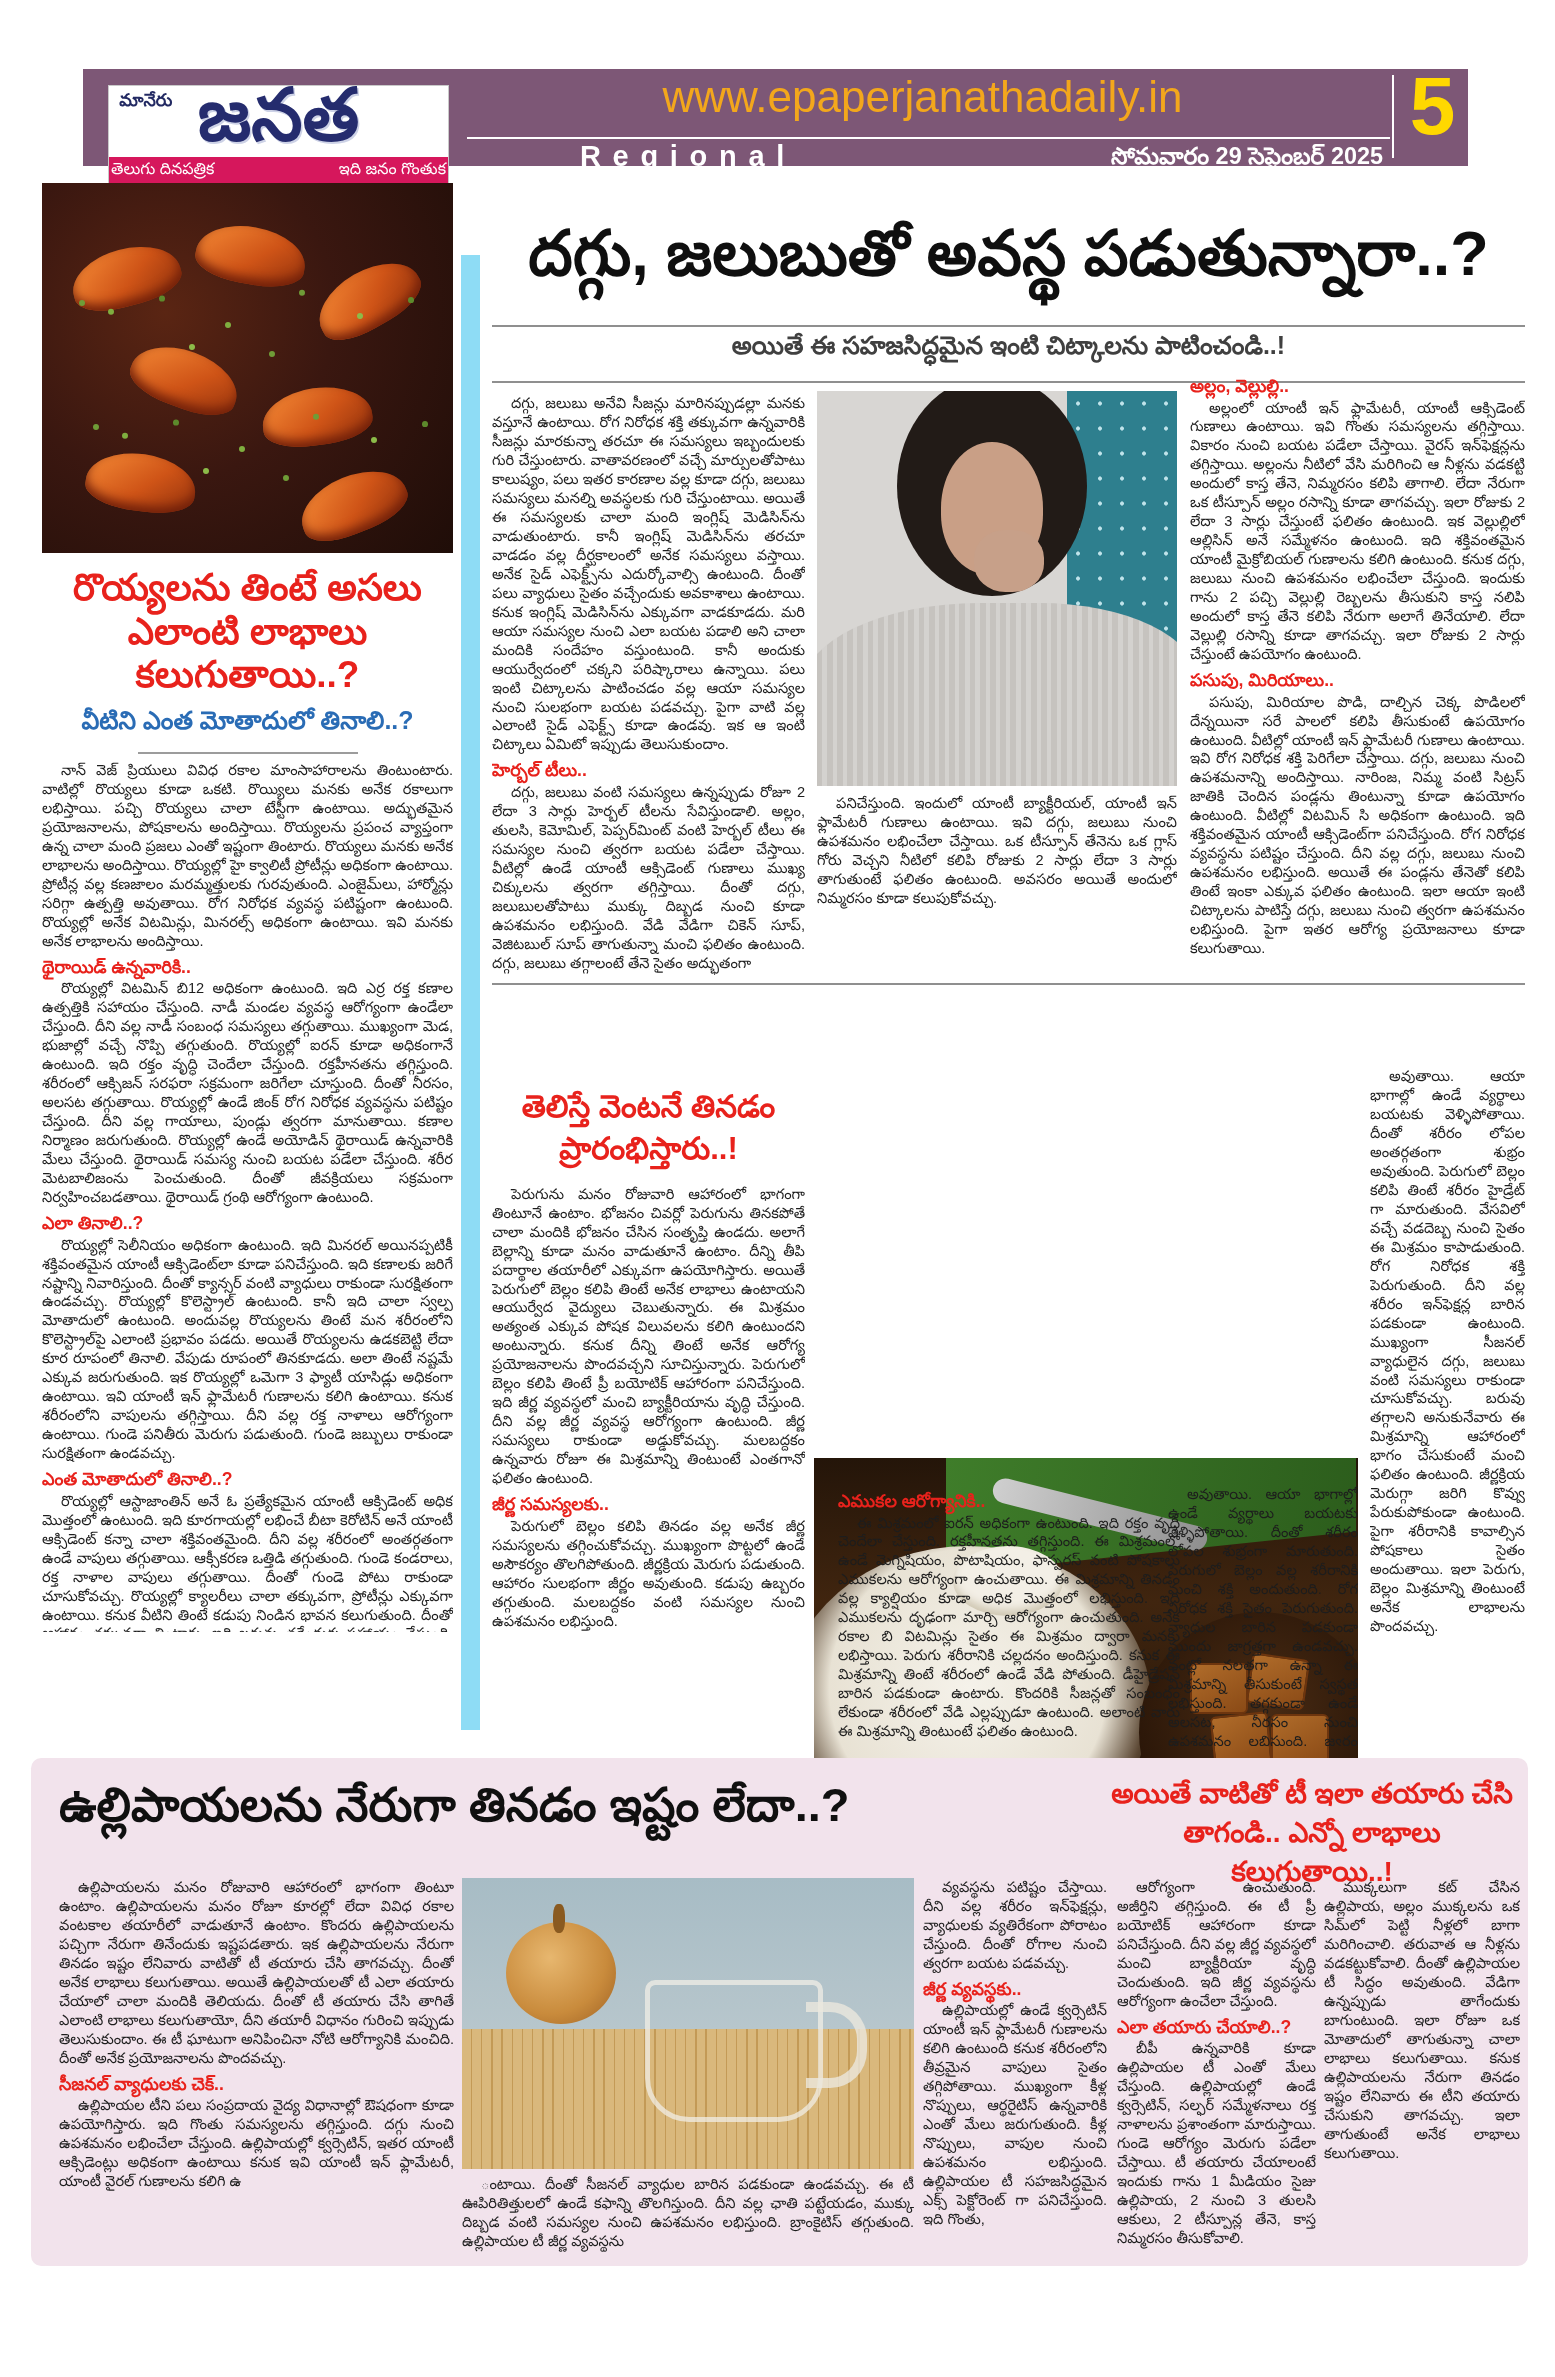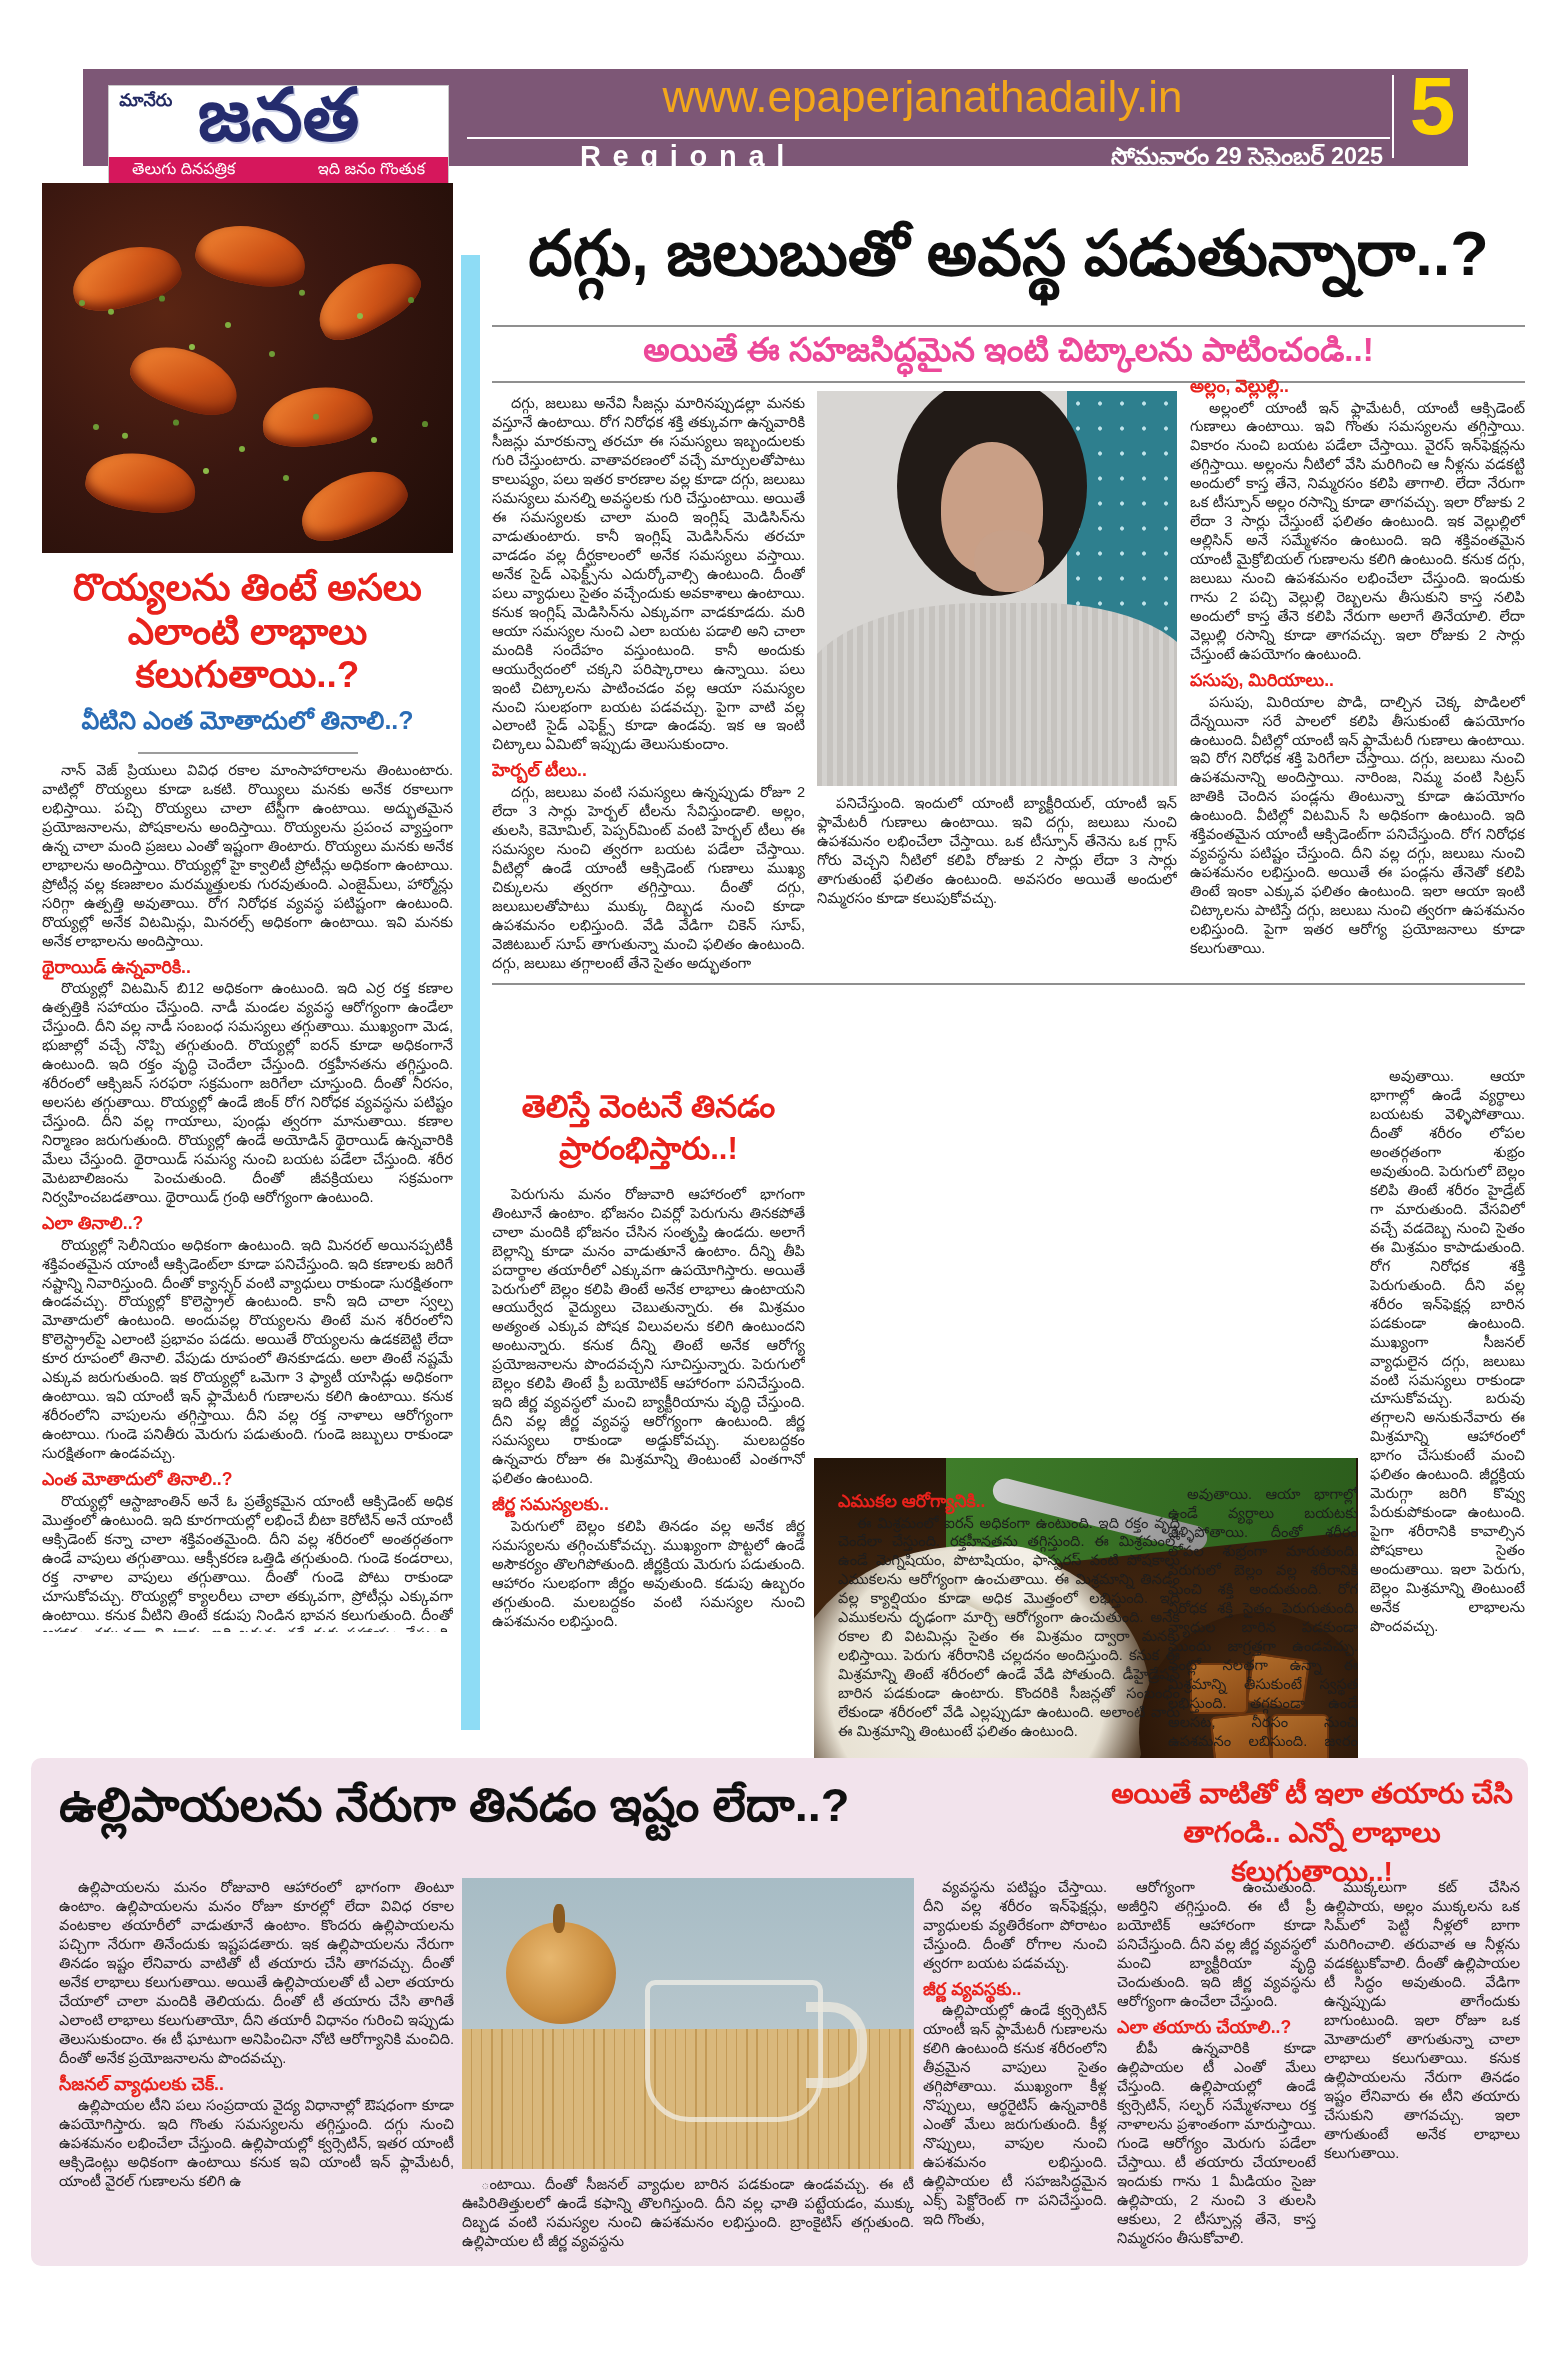--- a/index.html
+++ b/index.html
@@ -6,21 +6,21 @@
   .page{position:relative;width:1556px;height:2377px;background:#ffffff;margin:0 auto;overflow:hidden;
         font-family:"Liberation Sans",sans-serif;}
   .abs{position:absolute;}
   
   .banner{left:83px;top:69px;width:1385px;height:97px;background:#7d5776;}
   .logo{left:108px;top:85px;width:339px;height:99px;background:#ffffff;border:0.7px solid #c9c9c9;}
   .logo-top{position:absolute;left:10.2px;top:4.4px;font-size:17.6px;font-weight:bold;color:#232a63;}
   .logo-main{position:absolute;left:0;right:0;top:-13px;text-align:center;font-size:73px;font-weight:800;
              color:#252c6e;text-shadow:1.5px 1.5px 0 #cdd2e6;}
   .logo-band{position:absolute;left:0;right:0;bottom:0;height:28px;background:#d6175c;color:#fff;
-             display:flex;justify-content:space-between;align-items:center;padding:0 23px;font-size:16px;}
+             display:flex;justify-content:space-between;align-items:center;padding:0 2px;font-size:16px;}
   .url{left:454px;top:72px;width:937px;text-align:center;font-size:44px;color:#f3a71c;font-weight:500;}
   .hrule{left:467px;top:137px;width:923px;height:2.2px;background:#ffffff;}
   .section{left:483px;top:140px;width:410px;text-align:center;font-size:29px;font-weight:bold;color:#ffffff;letter-spacing:11.7px;}
   .date{left:1010px;top:143px;width:373px;text-align:right;font-size:23.4px;font-weight:bold;color:#ffffff;}
   .vline{left:1392px;top:75px;width:2.2px;height:83px;background:#ffffff;}
   .pageno{left:1396px;top:59px;width:73px;text-align:center;font-size:82px;font-weight:800;color:#ffd800;}
   
   .body{font-size:14.6px;line-height:1.3;text-align:justify;color:#1d1d1d;overflow:hidden;}
   .body p{margin:0 0 1.5px 0;text-indent:19px;}
   .body h4{margin:5.9px 0 1.5px 0;color:#e8221c;font-size:17.6px;line-height:1.2;}
@@ -37,21 +37,21 @@
   .shrimp{position:absolute;width:110px;height:57px;border-radius:70% 70% 60% 60%/80% 80% 50% 50%;
      background:linear-gradient(140deg,#f08332 10%,#cf5417 55%,#8e2f0c 100%);box-shadow:inset 0 -5.9px 10.2px #71200a;}
   .garnish{position:absolute;width:5.9px;height:5.9px;border-radius:50%;background:#6f9c37;
      box-shadow:29px 8.8px 0 #7fae3f,80px -4.4px 0 #5d8a2c,146px 22px 0 #7fae3f,220px -10.2px 0 #6f9c37,
      278px 13px 0 #8cbb49,329px -2.9px 0 #5d8a2c,110px 44px 0 #8cbb49,190px 51px 0 #6f9c37;}
   
   .cyan-bar{left:461px;top:255px;width:19px;height:1475px;background:#8edcf5;}
   
   .c-headline{left:492px;top:217px;width:1033px;text-align:center;font-size:63px;font-weight:800;color:#0f0f0f;}
   .c-rule1{left:492px;top:325px;width:1033px;}
-  .c-deck{left:492px;top:331px;width:1033px;text-align:center;font-size:33px;font-weight:bold;color:#ec4899;}
+  .c-deck{left:492px;top:331px;width:1033px;text-align:center;font-size:25px;font-weight:bold;color:#404040;}
   .c-rule2{left:492px;top:381px;width:1033px;}
   .c-col1{left:492px;top:394px;width:313px;height:585px;}
   .c-col2{left:817px;top:794px;width:360px;height:184px;}
   .c-col3{left:1190px;top:370px;width:335px;height:610px;}
   .c-divider{left:492px;top:983px;width:1033px;}
   
   .ph-woman{position:relative;left:817px;top:391px;width:360px;height:395px;overflow:hidden;background:#d8d6d3;}
   .w-teal{position:absolute;right:0;top:0;width:110px;height:100%;background:#2e7f8e;
      background-image:radial-gradient(#bfe3ea 1.5px,transparent 2.2px);background-size:22px 25px;}
   .w-hair{position:absolute;left:80px;top:-14.6px;width:190px;height:220px;border-radius:50%;background:#221b17;}

